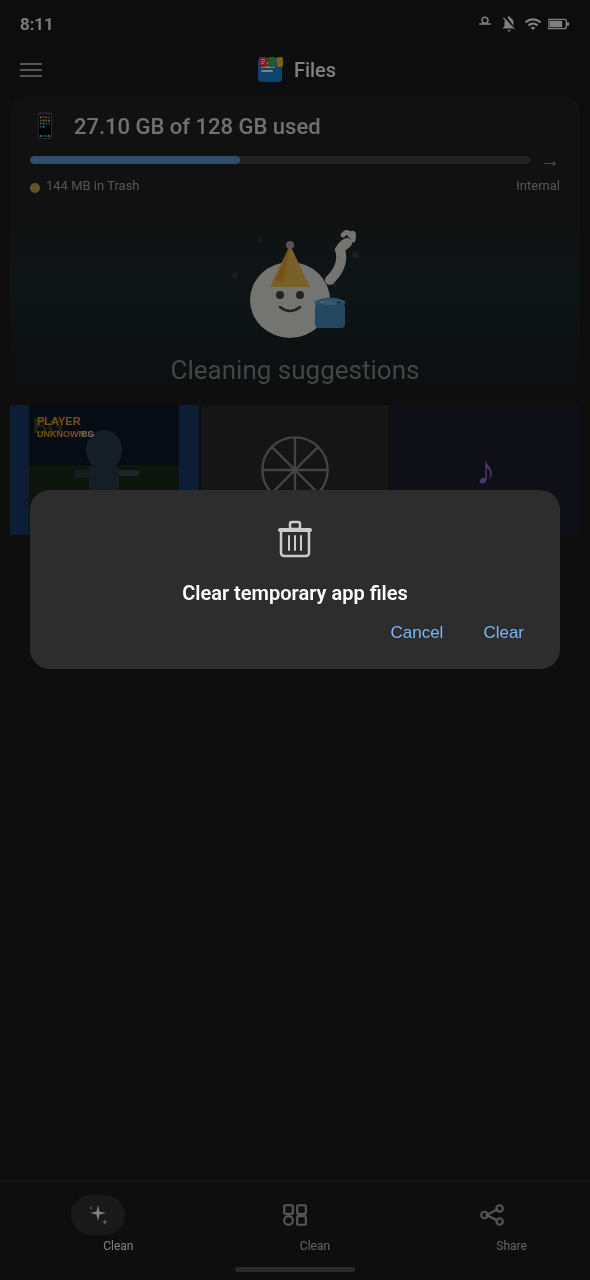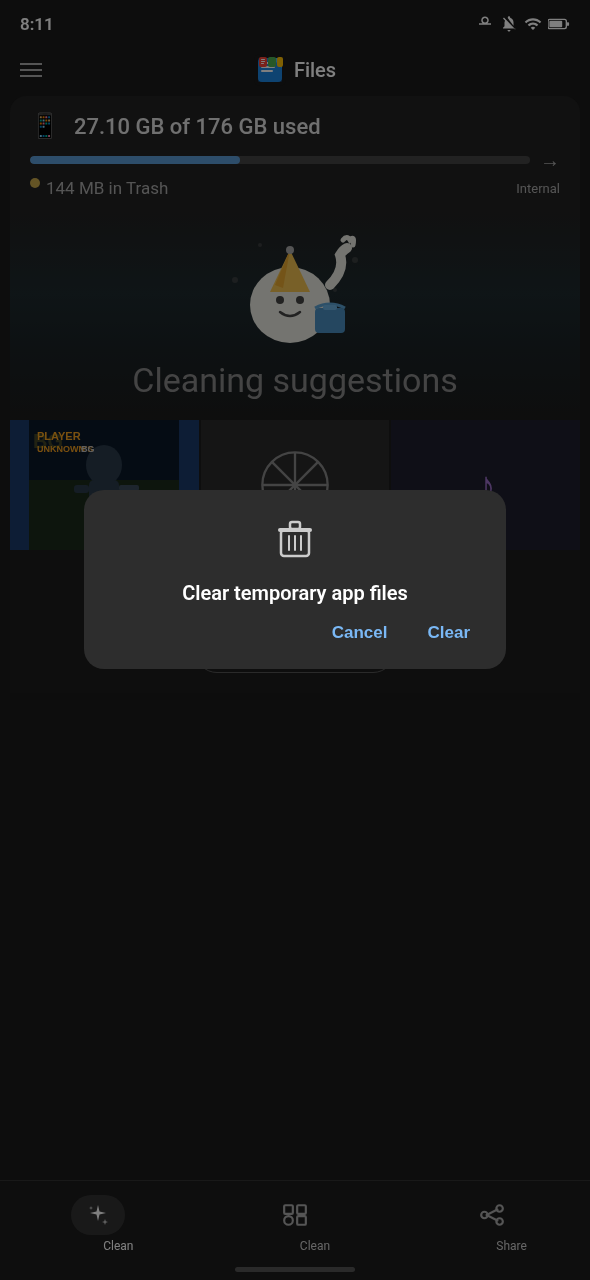--- a/index.html
+++ b/index.html
@@ -118,23 +118,23 @@
       font-size: 20px;
     }
     .storage-trash-row {
       display: flex;
       align-items: center;
       justify-content: space-between;
       margin-top: 6px;
     }
     .storage-trash {
       display: flex;
-      align-items: flex-start;
+      align-items: flex-end;
       gap: 6px;
-      font-size: 17px;
+      font-size: 13px;
       color: #aaa;
     }
     .trash-dot {
       width: 10px;
       height: 10px;
       background: #c8a84b;
       border-radius: 50%;
     }
     .storage-label {
       font-size: 13px;
@@ -154,40 +154,40 @@
     }
 
     
     .cleaning-suggestions-bg {
       background: linear-gradient(180deg, #1a2225 0%, #1c1c1c 100%);
       margin: 0 10px;
       padding: 10px 0 20px 0;
       text-align: center;
     }
     .cleaning-suggestions-title {
-      font-size: 34px;
+      font-size: 26px;
       font-weight: 400;
       color: #888;
     }
 
     
     .dialog-overlay {
       position: absolute;
       top: 0; left: 0; right: 0; bottom: 0;
       background: rgba(0,0,0,0.5);
       z-index: 10;
       display: flex;
       align-items: flex-start;
       justify-content: center;
       padding-top: 490px;
     }
     .dialog {
       background: #2d2d2d;
       border-radius: 20px;
-      width: 422px;
+      width: 530px;
       padding: 30px 28px 22px 28px;
     }
     .dialog-icon {
       text-align: center;
       margin-bottom: 14px;
       font-size: 28px;
       color: #ccc;
     }
     .dialog-title {
       text-align: center;
@@ -202,21 +202,21 @@
       line-height: 1.5;
       margin-bottom: 22px;
     }
     .dialog-buttons {
       display: flex;
       justify-content: flex-end;
       gap: 24px;
     }
     .dialog-btn {
       font-size: 17px;
-      font-weight: 700;
+      font-weight: 400;
       color: #7ab8f5;
       background: none;
       border: none;
       cursor: pointer;
       padding: 4px 8px;
     }
 
     
     .duplicate-section {
       margin: 0 10px;
@@ -411,21 +411,21 @@
       <rect x="23" y="3" width="6" height="10" rx="2" fill="#FFC107"></rect>
     </svg>
     <span class="header-title">Files</span>
   </div>
 </div>
 
 <div class="storage-section">
   <div class="storage-info">
     <div class="storage-left">
       <span class="phone-icon">📱</span>
-      <span class="storage-text">27.10 GB of 176 GB used</span>
+      <span class="storage-text">27.10 GB of 128 GB used</span>
     </div>
   </div>
   <div class="storage-bar-row">
     <div class="storage-bar-bg">
       <div class="storage-bar-fill"></div>
     </div>
     <span class="storage-arrow">→</span>
   </div>
   <div class="storage-trash-row">
     <div class="storage-trash">

